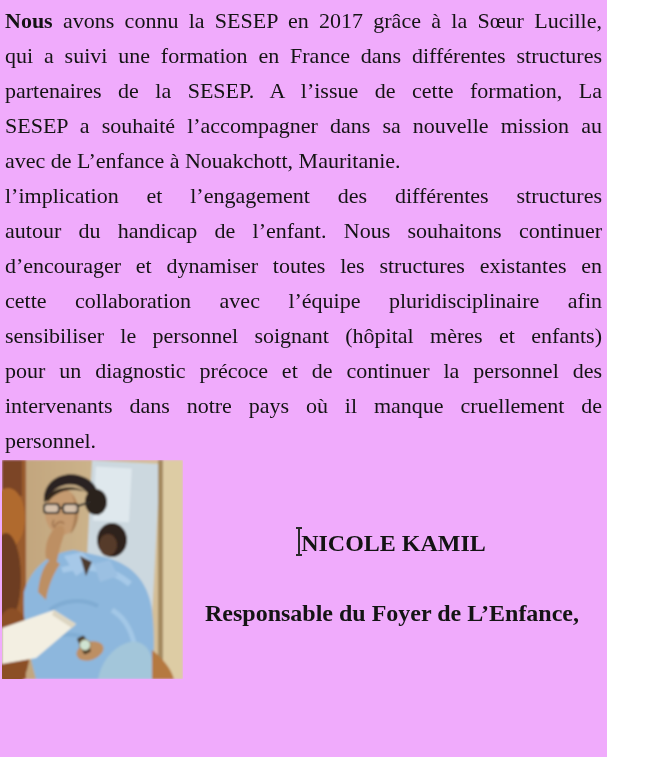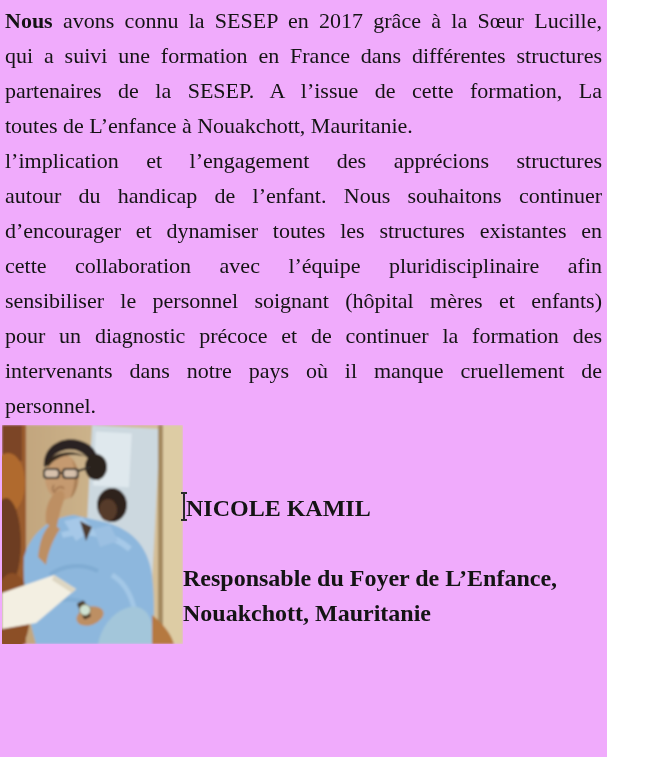--- a/index.html
+++ b/index.html
@@ -30,21 +30,21 @@
     flex: none;
     width: 181px;
     height: 219px;
     margin-left: 2px;
     overflow: hidden;
   }
   .photo-wrap svg { display: block; }
 
   .signature {
     flex: 1;
-    text-align: left;
+    text-align: center;
     font-weight: bold;
     font-size: 24px;
     line-height: 35px;
     padding: 66px 6px 0 0;
   }
   .sig-gap { height: 35px; }
 
   .caret {
     display: inline-block;
     position: relative;
@@ -67,28 +67,29 @@
 </style>
 </head>
 <body>
 
 <div class="page">
 
   <div class="body-text">
     <div class="line just"><span class="bold">Nous</span><span> avons connu la SESEP en 2017 grâce à la Sœur Lucille,</span></div>
     <div class="line just">qui a suivi une formation en France dans différentes structures</div>
     <div class="line just">partenaires de la SESEP. A l’issue de cette formation, La</div>
-    <div class="line lastline">toutes de L’enfance à Nouakchott, Mauritanie.</div>
+    <div class="line just">SESEP a souhaité l’accompagner dans sa nouvelle mission au</div>
+    <div class="line lastline">avec de L’enfance à Nouakchott, Mauritanie.</div>
 
-    <div class="line just">l’implication et l’engagement des apprécions structures</div>
+    <div class="line just">l’implication et l’engagement des différentes structures</div>
     <div class="line just">autour du handicap de l’enfant. Nous souhaitons continuer</div>
     <div class="line just">d’encourager et dynamiser toutes les structures existantes en</div>
     <div class="line just">cette collaboration avec l’équipe pluridisciplinaire afin</div>
     <div class="line just">sensibiliser le personnel soignant (hôpital mères et enfants)</div>
-    <div class="line just">pour un diagnostic précoce et de continuer la formation des</div>
+    <div class="line just">pour un diagnostic précoce et de continuer la personnel des</div>
     <div class="line just">intervenants dans notre pays où il manque cruellement de</div>
     <div class="line lastline">personnel.</div>
   </div>
 
   <div class="bottom">
 
     <div class="photo-wrap" role="img" aria-label="Nicole Kamil seated with hand on chin, wearing glasses and a light blue shirt, holding papers">
       <svg width="181" height="219" viewBox="0 0 181 219" xmlns="http://www.w3.org/2000/svg">
         <defs>
           <filter id="soft" x="-5%" y="-5%" width="110%" height="110%">
@@ -158,17 +159,16 @@
           <path d="M96,219 C100,200 112,186 128,182 C140,180 148,188 150,200 L150,219 Z" fill="#a3c6da"></path>
           <path d="M150,219 L150,190 C158,196 168,206 172,219 Z" fill="#b5793f"></path>
         </g>
       </svg>
     </div>
 
     <div class="signature">
       <div><span class="caret"></span><span>NICOLE KAMIL</span></div>
       <div class="sig-gap"></div>
       <div>Responsable du Foyer de L’Enfance,</div>
-      <div>Nouakchott, Mauritanie</div>
     </div>
 
   </div>
 </div>
 
 </body></html>

